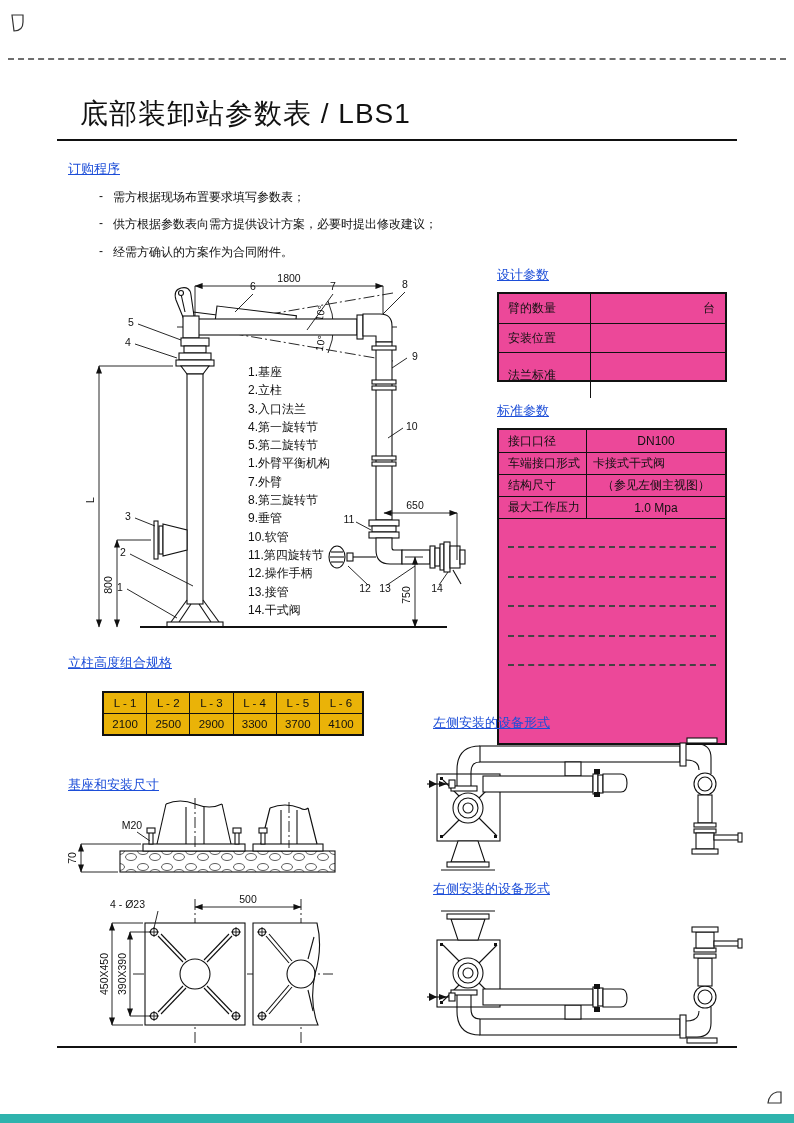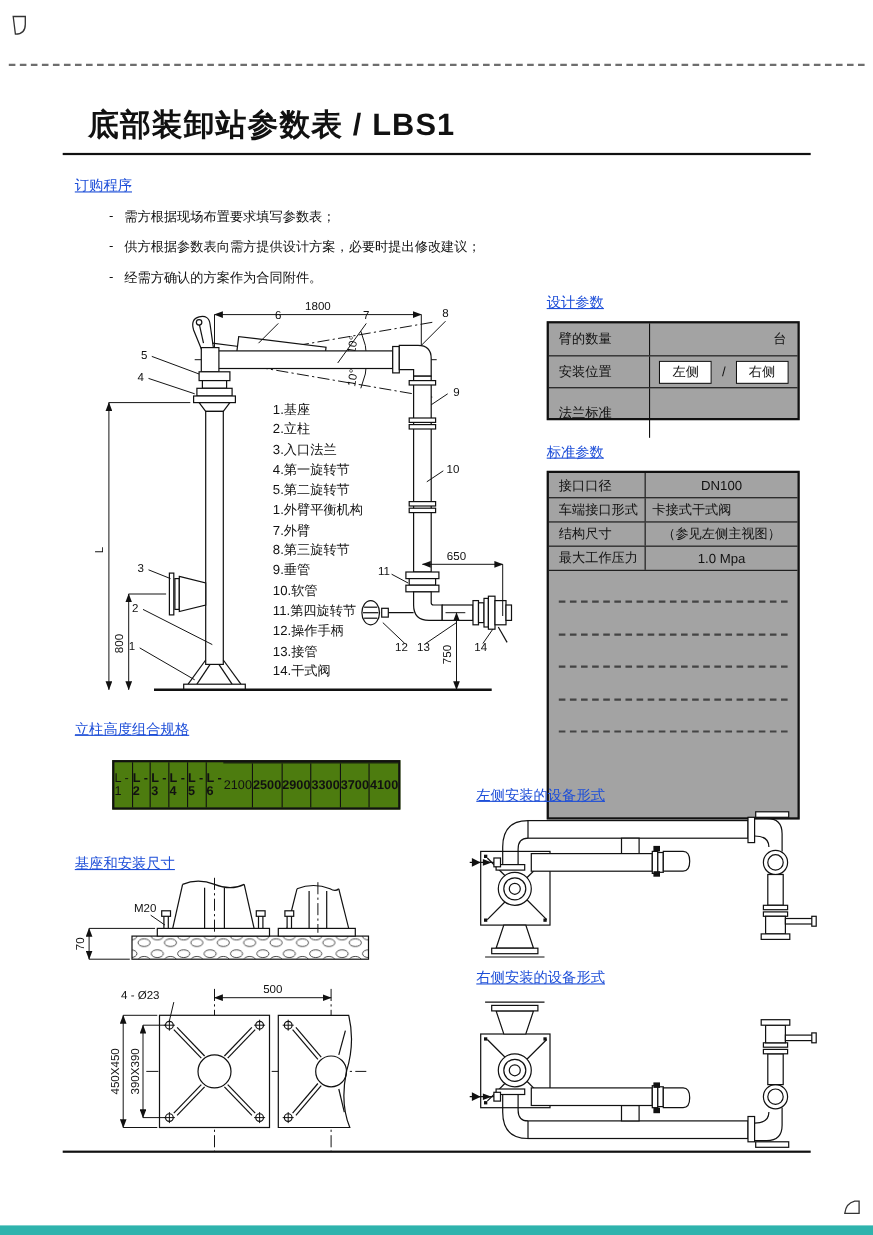--- a/index.html
+++ b/index.html
@@ -1,37 +1,37 @@
 <!DOCTYPE html>
 <html><head>
 <meta charset="utf-8">
 <style>
   html,body{margin:0;padding:0;background:#fff;}
   #page{position:relative;width:794px;height:1123px;background:#fff;overflow:hidden;
         font-family:"Liberation Sans",sans-serif;color:#111;}
   .abs{position:absolute;}
-  .title{font-size:28px;font-weight:700;letter-spacing:1px;}
+  .title{font-size:28px;font-weight:400;letter-spacing:1px;}
   .hd{font-size:13px;color:#1d4ed8;text-decoration:underline;}
   .rule{background:#111;height:2px;}
   .dashed-sep{border-top:2px dashed #6e6e6e;height:0;}
   
-  .tbl{border:2px solid #111;box-sizing:border-box;background:#a3a3a3;}
+  .tbl{border:2px solid #111;box-sizing:border-box;background:#ec4899;}
   .trow{display:flex;box-sizing:border-box;}
   .trow+.trow{border-top:1.5px solid #111;}
   .tlabel{box-sizing:border-box;border-right:1.5px solid #111;display:flex;align-items:center;
           padding-left:9px;font-size:12px;}
   .tval{flex:1;display:flex;align-items:center;justify-content:center;font-size:12px;box-sizing:border-box;}
   .optbox{border:1.5px solid #111;padding:1px 11px;font-size:12px;background:#fff;}
   .dashline{border-top:2px dashed #444;height:0;position:absolute;left:9px;right:9px;}
   
-  .ctbl{border:2px solid #111;box-sizing:border-box;display:flex;flex-direction:row;background:#4d7c0f;}
+  .ctbl{border:2px solid #111;box-sizing:border-box;display:flex;flex-direction:column;background:#eab308;}
   .ctr{display:flex;flex:1;}
   .ctr+.ctr{border-top:1.5px solid #111;}
   .ctc{flex:1;display:flex;align-items:center;justify-content:center;font-size:11.5px;}
-  .ctc+.ctc{border-left:1.5px solid #111;font-weight:bold;}
+  .ctc+.ctc{border-left:1.5px solid #111;}
   
   .ln{stroke:#111;fill:none;stroke-width:1.1;}
   .fw{fill:#fff;stroke:#111;stroke-width:1.1;}
   .bk{fill:#111;stroke:none;}
   .cl{stroke:#111;stroke-width:0.9;fill:none;stroke-dasharray:11 3 2 3;}
   .dim{stroke:#111;stroke-width:0.9;fill:none;}
   .thk{stroke:#111;stroke-width:2.2;fill:none;}
   svg{overflow:visible;}
   svg text{font-family:"Liberation Sans",sans-serif;font-size:10.5px;fill:#111;}
   .parts{font-size:12px;line-height:18.3px;white-space:nowrap;}
@@ -241,25 +241,20 @@
   </div>
 
   <div class="abs hd" style="left:497px;top:266px">设计参数</div>
   <div class="abs tbl" style="left:497px;top:292px;width:230px;height:90px">
     <div class="trow" style="height:29px">
       <div class="tlabel" style="width:92px">臂的数量</div>
       <div class="tval" style="justify-content:flex-end;padding-right:10px">台</div>
     </div>
     <div class="trow" style="height:29px">
       <div class="tlabel" style="width:92px">安装位置</div>
-      <div class="tval" style="gap:9px">
-        <span class="optbox">左侧</span>
-        <span>/</span>
-        <span class="optbox">右侧</span>
-      </div>
     </div>
     <div class="trow" style="height:46px">
       <div class="tlabel" style="width:92px">法兰标准</div>
       <div class="tval"></div>
     </div>
   </div>
 
   <div class="abs hd" style="left:497px;top:402px">标准参数</div>
   <div class="abs tbl" style="left:497px;top:428px;width:230px;height:317px">
     <div class="trow" style="height:22px">

